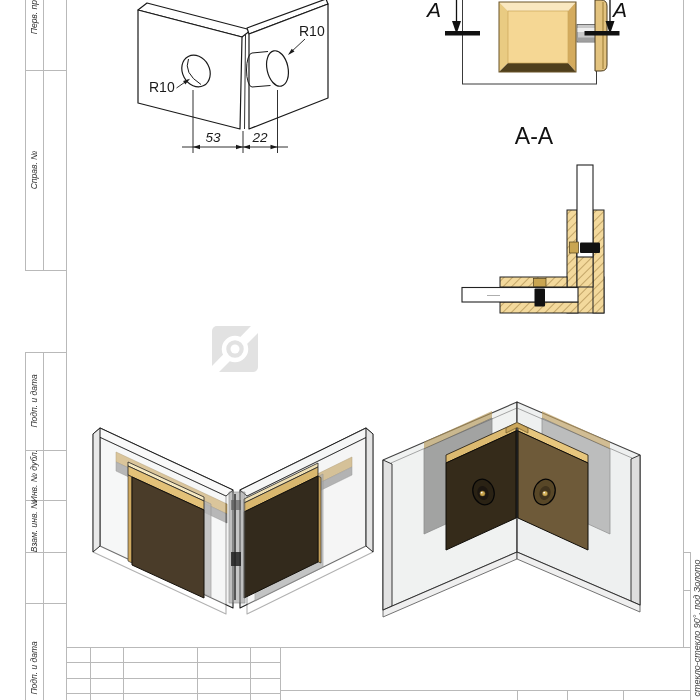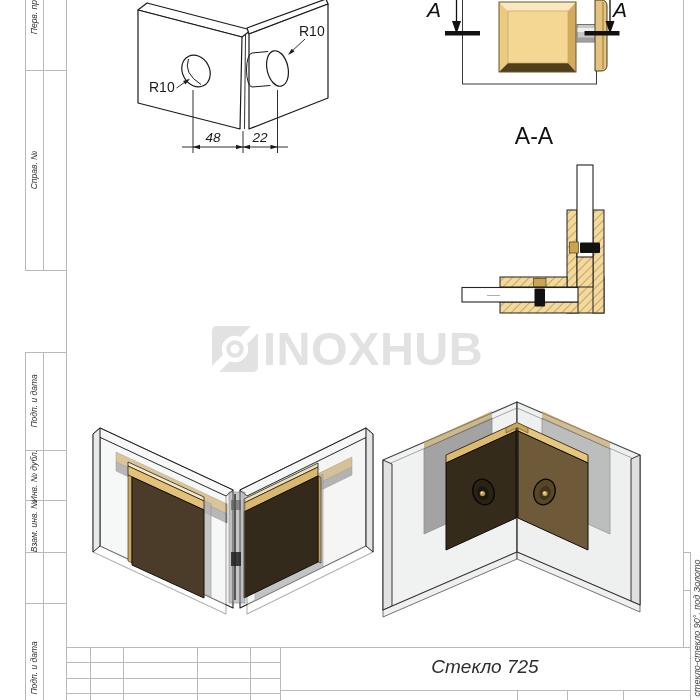--- a/index.html
+++ b/index.html
@@ -65,21 +65,20 @@
   <div class="ln" style="left:517px;top:690px;width:1px;height:10px"></div>
   <div class="ln" style="left:567px;top:690px;width:1px;height:10px"></div>
   <div class="ln" style="left:623px;top:690px;width:1px;height:10px"></div>
 
   <svg style="left:212px;top:326px" width="46" height="46" viewBox="0 0 46 46">
     <rect x="0" y="0" width="46" height="46" rx="5" fill="#e2e2e2"></rect>
     <polygon points="0,40 0,46 7,46 46,7 46,0 39,0" fill="#ffffff"></polygon>
     <circle cx="23" cy="23" r="11" fill="#e2e2e2" stroke="#ffffff" stroke-width="4.5"></circle>
     <circle cx="23" cy="23" r="4.5" fill="#ffffff"></circle>
   </svg>
-  <div class="wm-text">INOXHUB</div>
 
   <svg width="700" height="700" viewBox="0 0 700 700">
     <defs>
       <pattern id="hatch" width="6" height="6" patternUnits="userSpaceOnUse" patternTransform="rotate(45)">
         <rect width="6" height="6" fill="#f3d99c"></rect>
         <line x1="0" y1="0" x2="0" y2="6" stroke="#9c7a3a" stroke-width="1.1"></line>
       </pattern>
     </defs>
 
     <g stroke="#1a1a1a" stroke-width="1.2" fill="#ffffff" stroke-linejoin="round">
@@ -213,30 +212,29 @@
       <path d="M506,428 L517,422.5 L528,428 L528,433 L517,427.5 L506,433 Z" fill="#cba75c" stroke="#5e4c22" stroke-width="0.6"></path>
       <line x1="517" y1="430" x2="517" y2="518" stroke="#0d0d0d" stroke-width="1.4"></line>
       <line x1="517" y1="518" x2="517" y2="552" stroke="#555" stroke-width="0.8"></line>
       <path d="M383,610 L517,552 L517,559 L383,617 Z" fill="#e9e9e9" opacity="0.7" stroke="#222" stroke-width="0.9"></path>
       <path d="M517,552 L640,605 L640,612 L517,559 Z" fill="#e9e9e9" opacity="0.7" stroke="#222" stroke-width="0.9"></path>
     </g>
   </svg>
 
   <div class="r-label" style="left:149px;top:79px">R10</div>
   <div class="r-label" style="left:299px;top:23px">R10</div>
-  <div class="dim-label" style="left:202px;top:130px;width:22px">48</div>
+  <div class="dim-label" style="left:202px;top:130px;width:22px">53</div>
   <div class="dim-label" style="left:249px;top:130px;width:22px">22</div>
 
   <div class="sec-label" style="left:427px;top:-2px">A</div>
   <div class="sec-label" style="left:613px;top:-2px">A</div>
   <div class="secview-label" style="left:499px;top:123px">A-A</div>
 
   <div class="margin-label" style="left:34px;top:6px">Перв. примен.</div>
   <div class="margin-label" style="left:34px;top:170px">Справ. №</div>
   <div class="margin-label" style="left:34px;top:401px">Подп. и дата</div>
   <div class="margin-label" style="left:34px;top:476px">Инв. № дубл.</div>
   <div class="margin-label" style="left:34px;top:526px">Взам. инв. №</div>
   <div class="margin-label" style="left:34px;top:668px">Подп. и дата</div>
 
-  <div class="tb-title">Стекло 725</div>
   <div class="side-desig">стекло-стекло 90°, под Золото</div>
 
 </div>
 
 </body></html>

